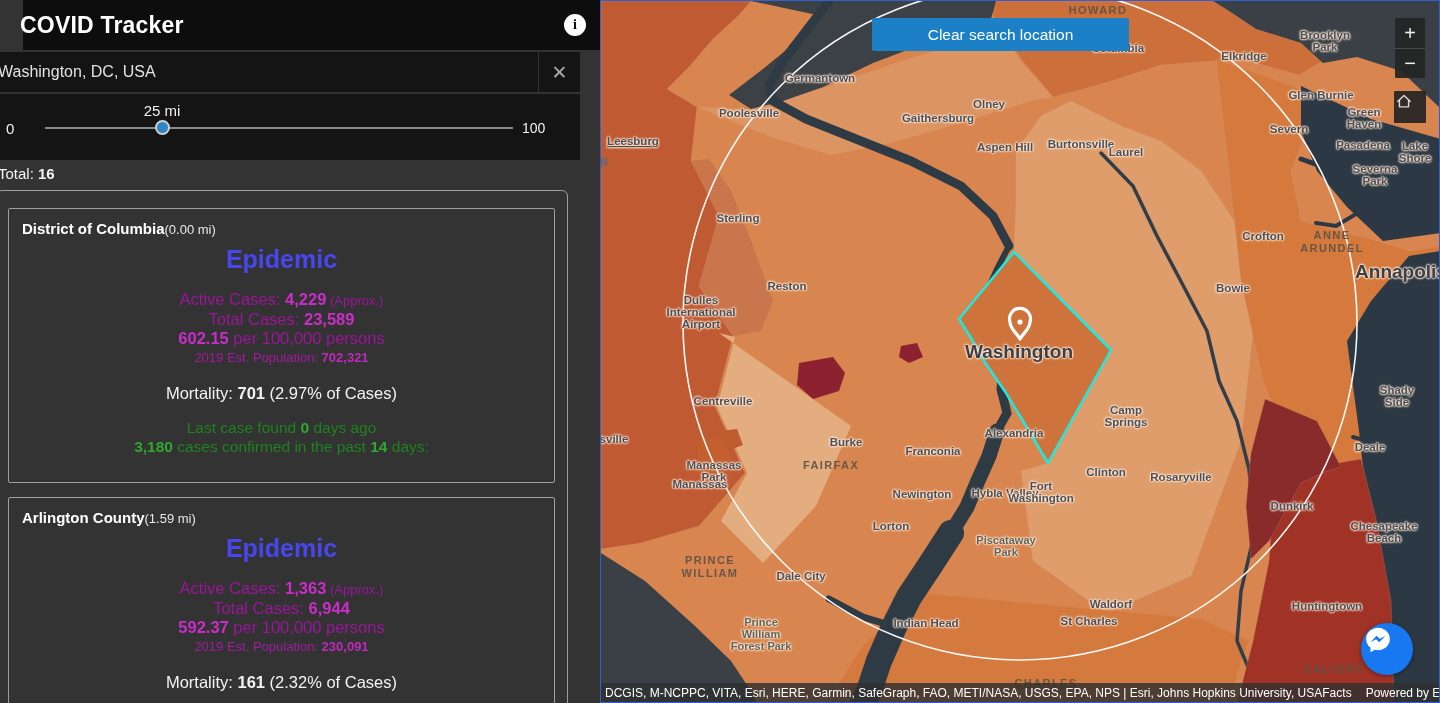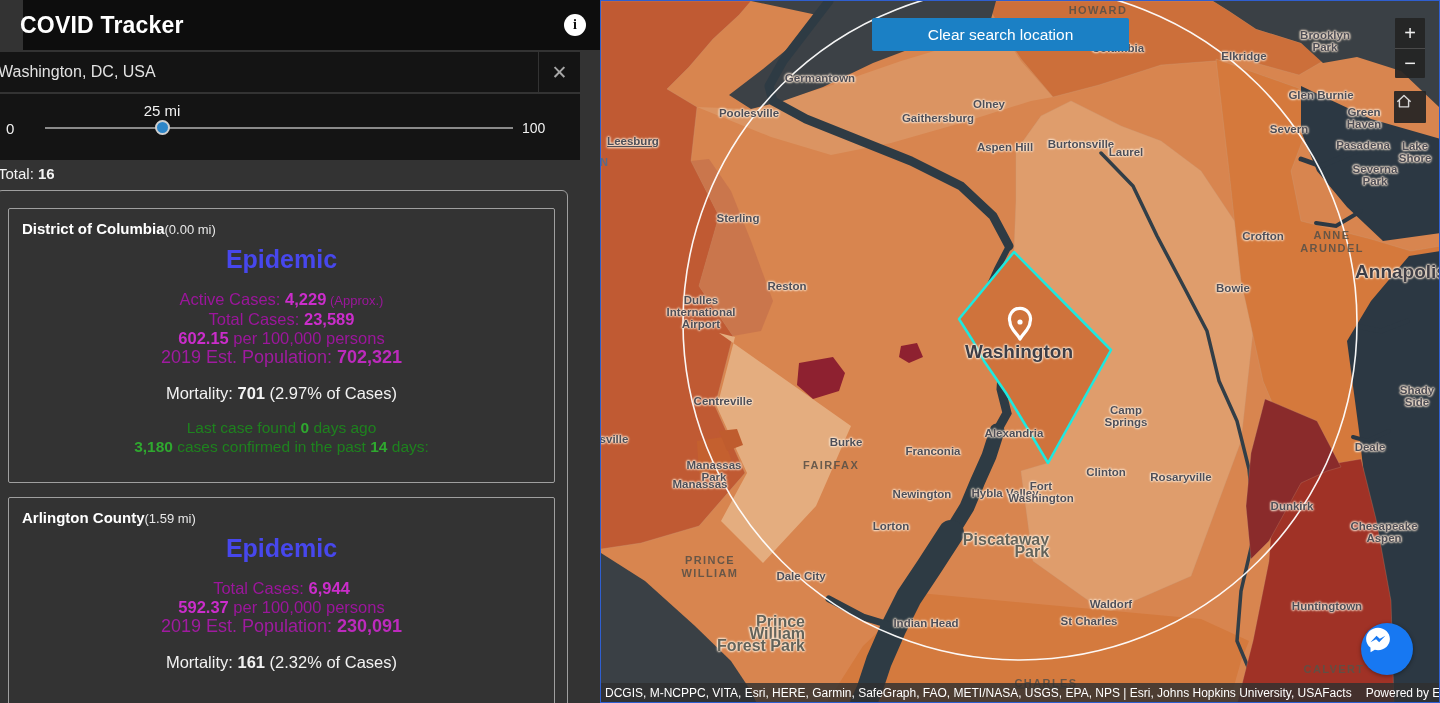--- a/index.html
+++ b/index.html
@@ -24,34 +24,34 @@
   .totalrow{position:absolute;left:0;top:165px;font-size:15px;color:#f2f2f2;margin-left:-2px;}
   .list{position:absolute;left:-4px;top:190px;width:572px;height:560px;border:1px solid #9f9f9f;border-radius:6px;}
   .card{margin:17px 12px 14px 11px;border:1px solid #9f9f9f;border-radius:2px;height:275px;background:#333;text-align:center;cursor:pointer;}
   .card+.card{margin-top:0;}
   .cardhead{display:flex;align-items:flex-start;padding:11px 12px 0 13px;text-align:left;}
   .cname{font-size:15px;font-weight:700;color:#fff;}
   .cdist{font-size:13px;color:#e8e8e8;padding-top:2px;}
   .status{margin-top:8px;font-size:25px;font-weight:700;color:#4747ed;}
   .stats{margin-top:16px;font-size:16.5px;line-height:19px;color:#9b169b;}
   .stats b{color:#cb2dcb;}
-  .popline{font-size:18px;color:#a01ba0;}
+  .popline{font-size:13px;color:#a01ba0;}
   .popline b{color:#bd2abd;font-weight:700;}
   .mort{margin-top:17px;font-size:16.5px;color:#f2f2f2;}
   .green{margin-top:15px;font-size:15.5px;line-height:19px;color:#1e821e;}
   .green b{color:#2fa82f;}
 
   
   .map{position:absolute;left:600px;top:0;width:840px;height:703px;border:1px solid #2f5fd0;overflow:hidden;background:#d8854f;cursor:grab;}
   .map svg{position:absolute;left:0;top:0;}
   .maplabel{position:absolute;transform:translate(-50%,-50%);font-size:11.5px;font-weight:600;color:#4e4e57;white-space:pre-line;text-align:center;line-height:12px;
     text-shadow:0 1px 2px rgba(255,236,216,.85),0 -1px 2px rgba(255,236,216,.85),1px 0 2px rgba(255,236,216,.85),-1px 0 2px rgba(255,236,216,.85);pointer-events:none;}
   .maplabel.cap{font-size:11px;font-weight:700;letter-spacing:1.4px;color:#5c5247;opacity:.9;text-shadow:none;line-height:13px;}
   .maplabel.big{font-size:19px;font-weight:700;color:#3d3d46;}
-  .maplabel.park{font-size:16px;color:#63635a;text-align:right;}
+  .maplabel.park{font-size:11px;color:#63635a;}
   .maplabel.frag{font-size:11px;font-weight:700;color:#5b6b85;text-shadow:none;}
   .clearbtn{position:absolute;left:271px;top:17px;width:257px;height:33px;background:#1b80c5;color:#fff;border:none;border-radius:2px;
     font-size:15.5px;display:flex;align-items:center;justify-content:center;cursor:pointer;}
   .zoomctl{position:absolute;left:794px;top:17px;width:30px;background:rgba(36,36,36,.92);color:#eee;border-radius:1px;}
   .zbtn{height:30px;display:flex;align-items:center;justify-content:center;font-size:20px;cursor:pointer;}
   .zbtn+.zbtn{border-top:1px solid #4a4a4a;}
   .home-btn{position:absolute;left:793px;top:90px;width:32px;height:32px;background:rgba(36,36,36,.92);display:flex;align-items:center;justify-content:center;cursor:pointer;border-radius:1px;}
   .attrib{position:absolute;left:0;bottom:0;width:100%;height:19px;background:rgba(48,48,48,.82);color:#fff;font-size:12px;
     display:flex;justify-content:space-between;align-items:center;padding:0 10px 0 4px;white-space:nowrap;}
   .poweredby{margin-left:14px;cursor:pointer;}
@@ -106,20 +106,21 @@
         </div>
       </div>
 
       <div class="card">
         <div class="cardhead">
           <span class="cname">Arlington County</span>
           <span class="cdist">(1.59 mi)</span>
         </div>
         <div class="status">Epidemic</div>
         <div class="stats">
+          <div><span>Active Cases: </span><b>1,363</b><span style="font-size:13px"> (Approx.)</span></div>
           <div><span>Total Cases: </span><b>6,944</b></div>
           <div><b>592.37</b><span> per 100,000 persons</span></div>
           <div class="popline"><span>2019 Est. Population: </span><b>230,091</b></div>
         </div>
         <div class="mort"><span>Mortality: </span><b>161</b><span> (2.32% of Cases)</span></div>
       </div>
     </div>
   </div>
 
   <div class="map">
@@ -243,23 +244,23 @@
 Park</div>
         <div class="maplabel park" style="left: 160px; top: 633px;">Prince
 William
 Forest Park</div>
         <div class="maplabel city" style="left: 325px; top: 622px;">Indian Head</div>
         <div class="maplabel city" style="left: 510px; top: 603px;">Waldorf</div>
         <div class="maplabel city" style="left: 488px; top: 620px;">St Charles</div>
         <div class="maplabel cap" style="left: 445px; top: 682px; text-decoration: underline;">CHARLES</div>
         <div class="maplabel city" style="left: 691px; top: 505px;">Dunkirk</div>
         <div class="maplabel city" style="left: 783px; top: 531px;">Chesapeake
-Aspen</div>
+Beach</div>
         <div class="maplabel city" style="left: 769px; top: 446px;">Deale</div>
-        <div class="maplabel city" style="left: 796px; top: 395px; margin-left: 20px;">Shady Side</div>
+        <div class="maplabel city" style="left: 796px; top: 395px;">Shady Side</div>
         <div class="maplabel city" style="left: 726px; top: 605px;">Huntingtown</div>
         <div class="maplabel cap" style="left: 733px; top: 668px;">CALVERT</div>
         <div class="maplabel frag" style="left: 3px; top: 161px;">N</div>
         <div class="maplabel city" style="left: 13px; top: 438px;">sville</div>
       </div>
 
     <button class="clearbtn">Clear search location</button>
 
     <div class="zoomctl">
       <div class="zbtn">+</div>

